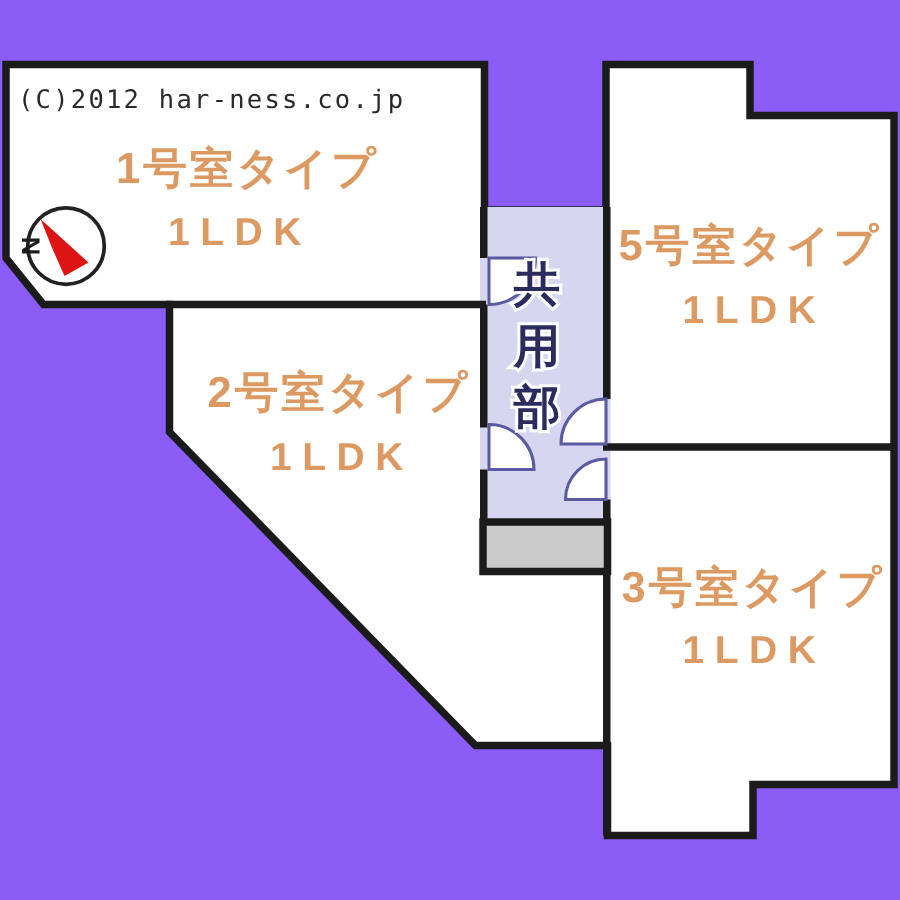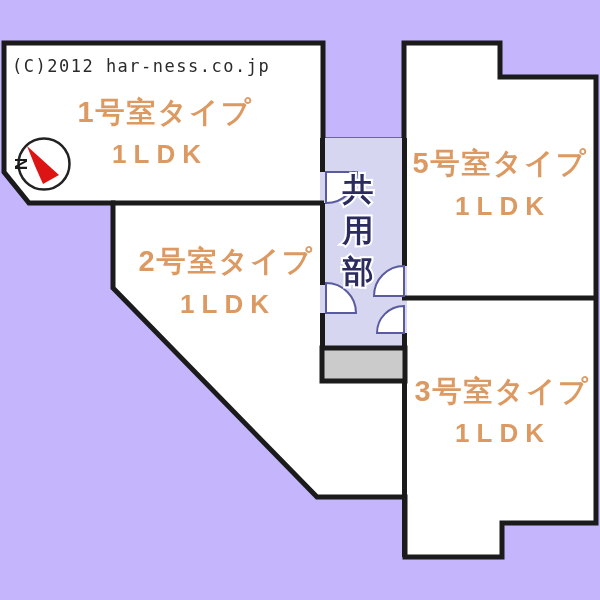--- a/index.html
+++ b/index.html
@@ -1,19 +1,19 @@
 <!DOCTYPE html>
 <html><head>
 <meta charset="utf-8">
 <style>
   html, body { margin: 0; padding: 0; background: #ffffff; }
   #stage {
     position: relative;
     width: 600px; height: 600px;
-    background: #c4b5fd;
+    background: #8b5cf6;
     overflow: hidden;
     font-family: "Liberation Sans", sans-serif;
   }
   svg text { user-select: none; }
   .copyright {
     font-family: "DejaVu Sans Mono", monospace;
     font-size: 17px;
     letter-spacing: 1.5px;
     fill: #2a2a2a;
   }

